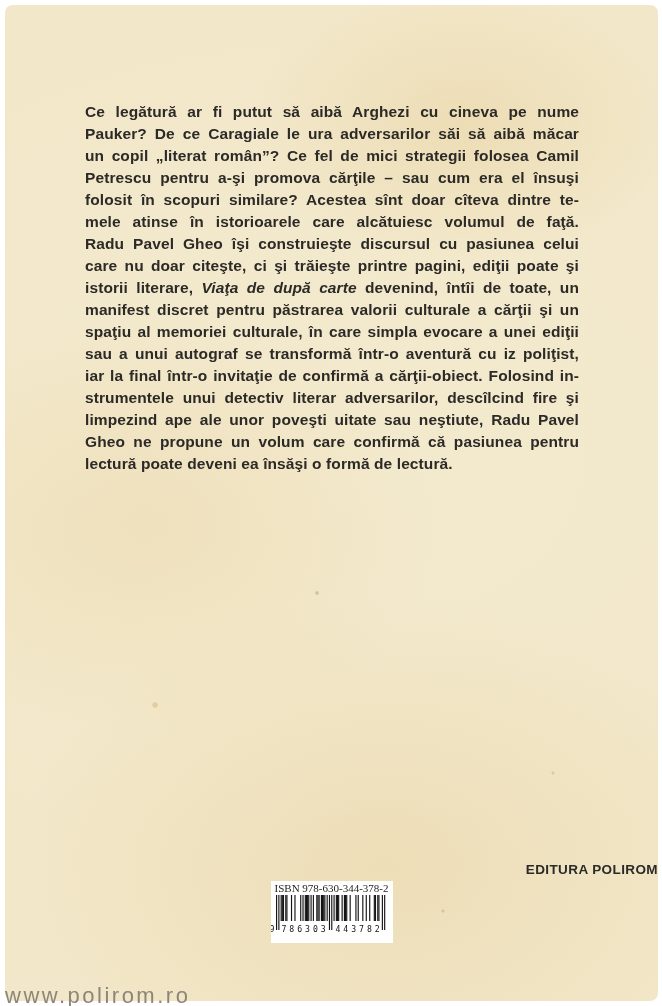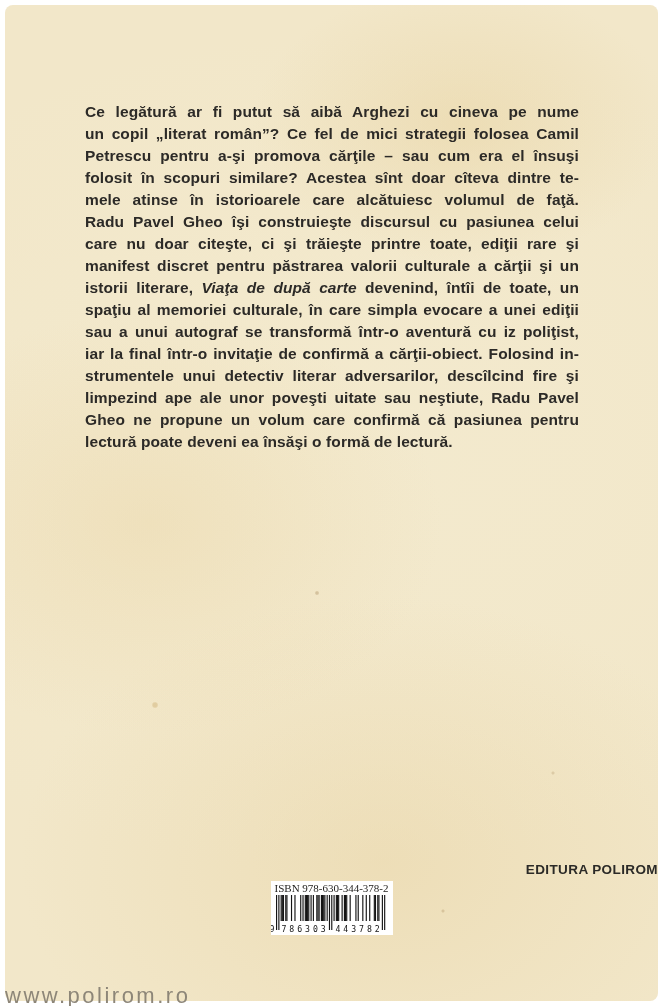--- a/index.html
+++ b/index.html
@@ -50,21 +50,21 @@
     text-align: right;
     font-size: 13.5px;
     font-weight: bold;
     letter-spacing: 0.4px;
     color: #2b2a27;
   }
   .barcode-box {
     position: absolute;
     top: 876px; left: 50%;
     transform: translateX(-50%);
-    width: 122px; height: 54px;
+    width: 122px; height: 62px;
     background: #ffffff;
     text-align: center;
     overflow: hidden;
   }
   .isbn {
     font-family: "Liberation Serif", serif;
     font-size: 11px;
     color: #1e1d1b;
     padding-top: 1px;
     white-space: nowrap;
@@ -80,28 +80,29 @@
     color: #8d8678;
   }
 </style>
 </head>
 <body>
 
 <div class="cover">
 
   <div class="blurb">
     <div class="bl">Ce legătură ar fi putut să aibă Arghezi cu cineva pe nume</div>
+    <div class="bl">Pauker? De ce Caragiale le ura adversarilor săi să aibă măcar</div>
     <div class="bl">un copil „literat român”? Ce fel de mici strategii folosea Camil</div>
     <div class="bl">Petrescu pentru a-şi promova cărţile – sau cum era el însuşi</div>
     <div class="bl">folosit în scopuri similare? Acestea sînt doar cîteva dintre te-</div>
     <div class="bl">mele atinse în istorioarele care alcătuiesc volumul de faţă.</div>
     <div class="bl">Radu Pavel Gheo îşi construieşte discursul cu pasiunea celui</div>
-    <div class="bl">care nu doar citeşte, ci şi trăieşte printre toate, ediţii rare şi</div>
+    <div class="bl">care nu doar citeşte, ci şi trăieşte printre pagini, ediţii poate şi</div>
+    <div class="bl"><span>istorii literare, </span><span class="italic">Viaţa de după carte</span><span> devenind, întîi de toate, un</span></div>
     <div class="bl">manifest discret pentru păstrarea valorii culturale a cărţii şi un</div>
-    <div class="bl"><span>istorii literare, </span><span class="italic">Viaţa de după carte</span><span> devenind, întîi de toate, un</span></div>
     <div class="bl">spaţiu al memoriei culturale, în care simpla evocare a unei ediţii</div>
     <div class="bl">sau a unui autograf se transformă într-o aventură cu iz poliţist,</div>
     <div class="bl">iar la final într-o invitaţie de confirmă a cărţii-obiect. Folosind in-</div>
     <div class="bl">strumentele unui detectiv literar adversarilor, descîlcind fire şi</div>
     <div class="bl">limpezind ape ale unor poveşti uitate sau neştiute, Radu Pavel</div>
     <div class="bl">Gheo ne propune un volum care confirmă că pasiunea pentru</div>
     <div class="bl last">lectură poate deveni ea însăşi o formă de lectură.</div>
   </div>
 
   <div class="publisher">EDITURA POLIROM</div>

